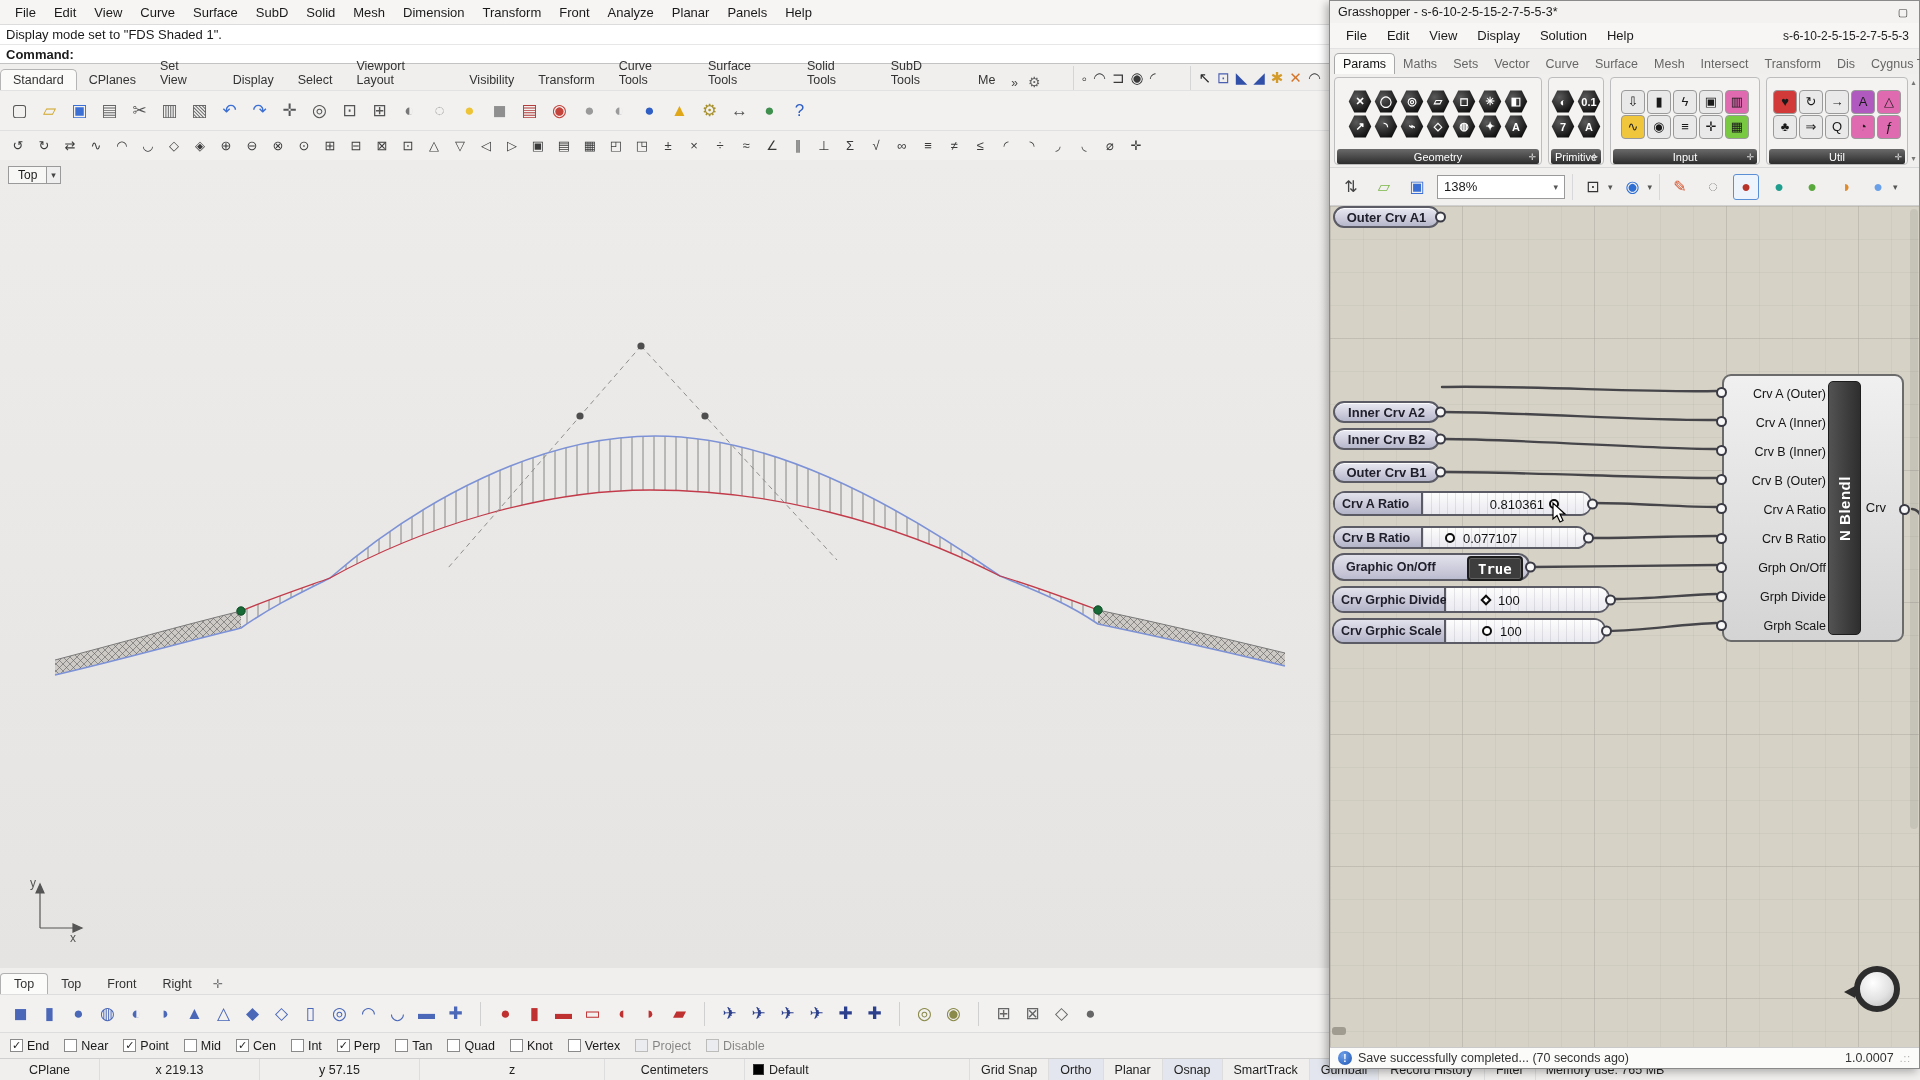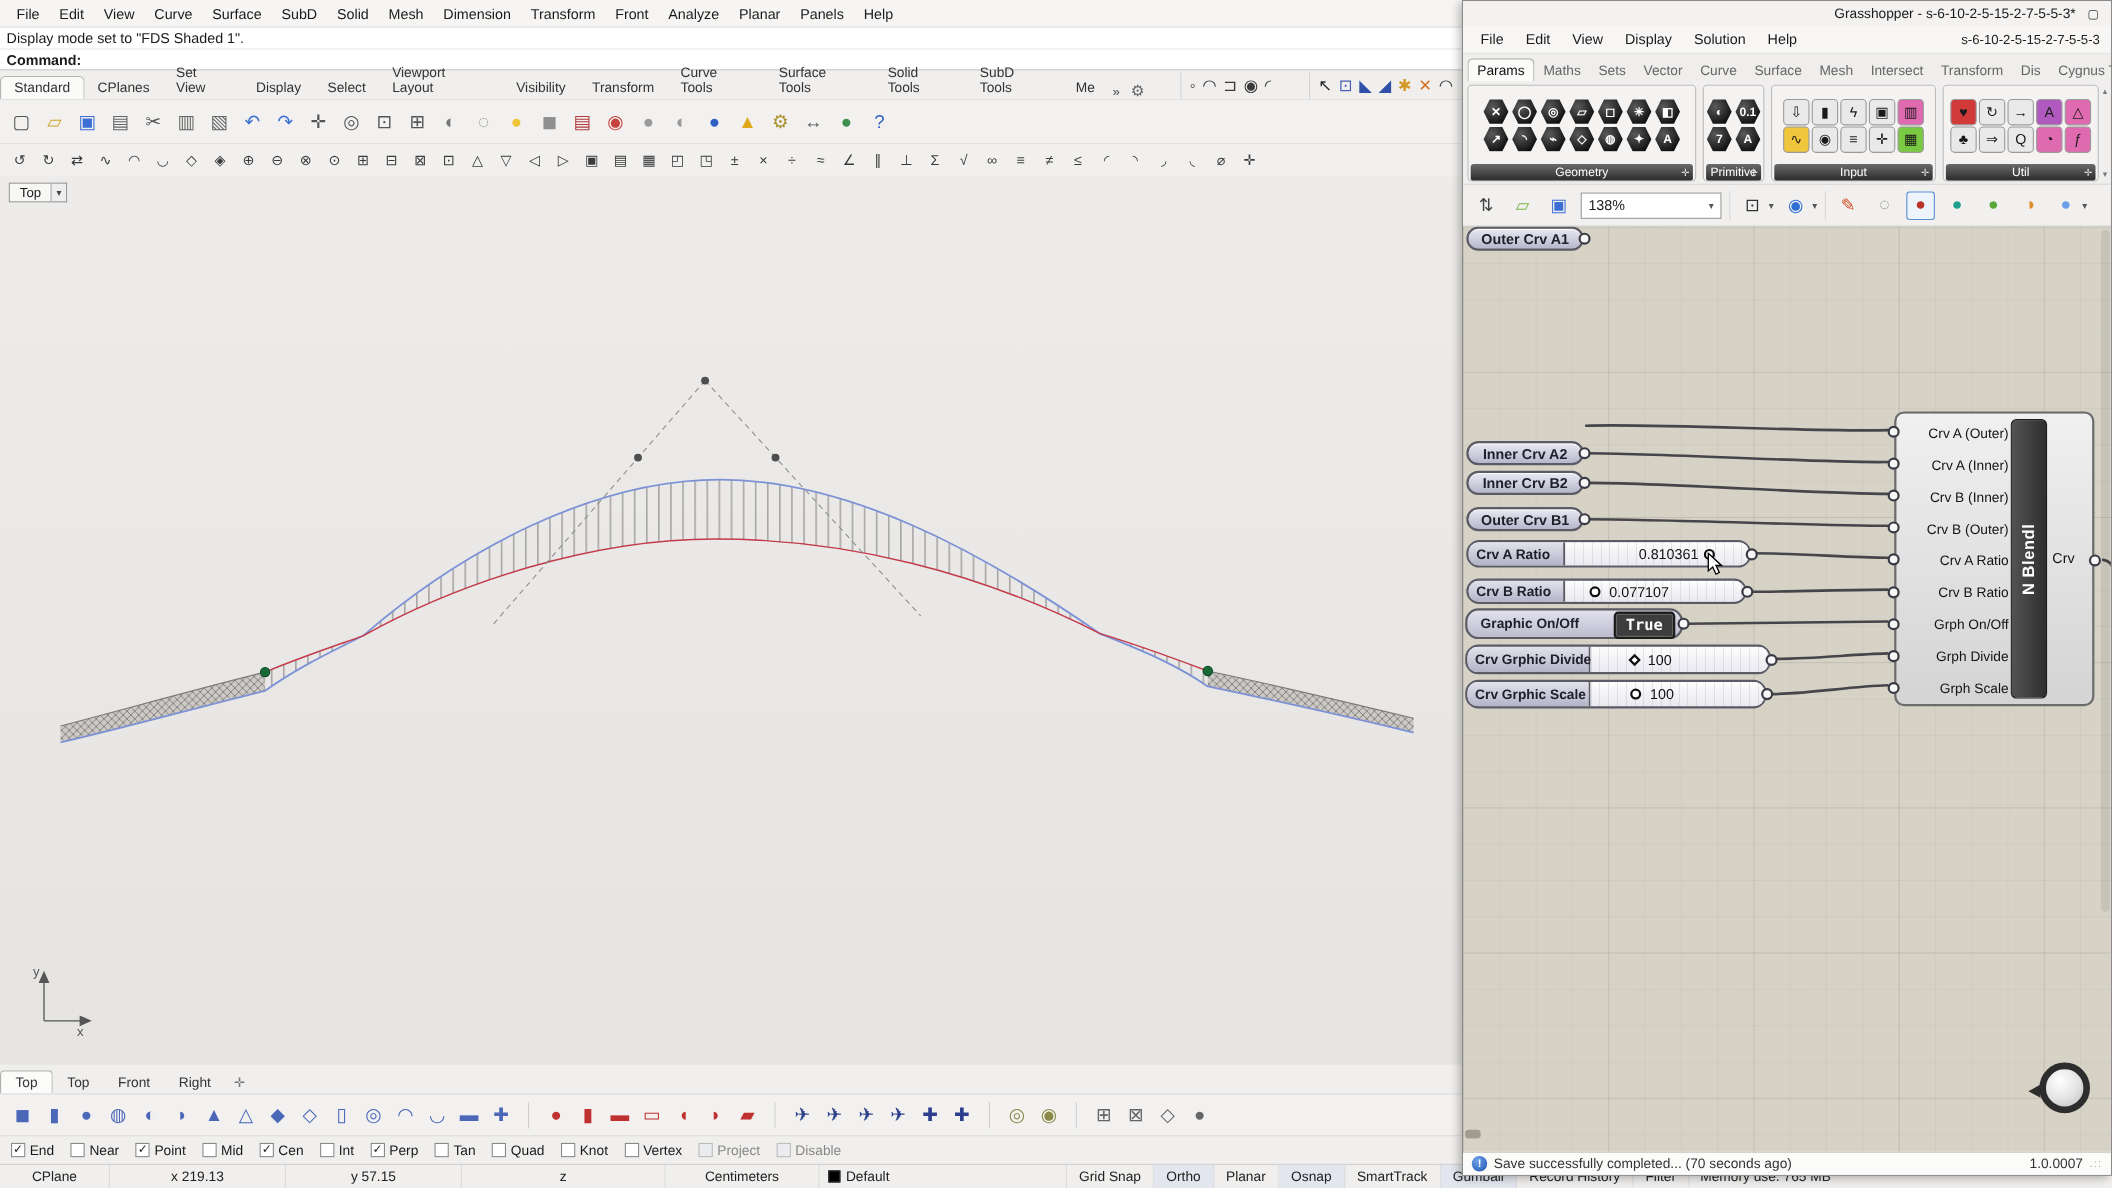--- a/index.html
+++ b/index.html
@@ -55,21 +55,21 @@
   #layerpane{width:225px;display:flex;align-items:center;gap:5px;padding:0 8px;border-right:1px solid #ddd;}
   #layerpane .sw{width:11px;height:11px;background:#000;border:1px solid #333;}
   #status-toggles{display:flex;}
   .tg{display:flex;align-items:center;padding:0 11px;border-right:1px solid #ddd;}
   .tg.on{font-weight:normal;background:#e3e6ee;}
   #mempane{display:flex;align-items:center;padding:0 10px;}
 
   
   #gh{position:absolute;left:1329px;top:0;width:591px;height:1069px;background:#f0efee;border:1px solid #8a8a8a;box-shadow:-3px 3px 8px rgba(0,0,0,.28);display:flex;flex-direction:column;z-index:5;}
   #gh-title{height:22px;background:#f3f2f1;display:flex;align-items:center;font-size:12.5px;padding-left:8px;}
-  #gh-title .t{flex:1;white-space:nowrap;overflow:hidden;text-align:right;}
+  #gh-title .t{flex:1;white-space:nowrap;overflow:hidden;}
   .wctl{width:32px;height:22px;display:flex;align-items:center;justify-content:center;font-size:11px;color:#333;}
   #gh-menubar{height:26px;background:#f7f6f5;display:flex;align-items:center;font-size:13px;border-bottom:1px solid #e3e3e3;padding:0 6px;}
   #gh-menu{display:flex;flex:1;}
   #gh-menu span{padding:2px 10px;}
   #gh-docid{font-size:12px;color:#222;padding-right:4px;}
   #gh-tabs{height:25px;display:flex;align-items:flex-end;font-size:12.5px;color:#666;background:#efeeec;padding-left:4px;}
   .gtab{padding:3px 8px;white-space:nowrap;cursor:default;}
   .gtab.active{background:#fbfbfa;border:1px solid #a8a8a8;border-bottom:none;border-radius:5px 5px 0 0;color:#111;text-align:right;}
   #gh-palette{height:94px;background:#f0efee;display:flex;gap:6px;padding:3px 2px 2px 4px;border-bottom:1px solid #d8d8d8;position:relative;}
   .pgroup{border:1px solid #bdbdbd;border-radius:4px;background:#f4f3f2;display:flex;flex-direction:column;padding:2px 2px 0 2px;}

